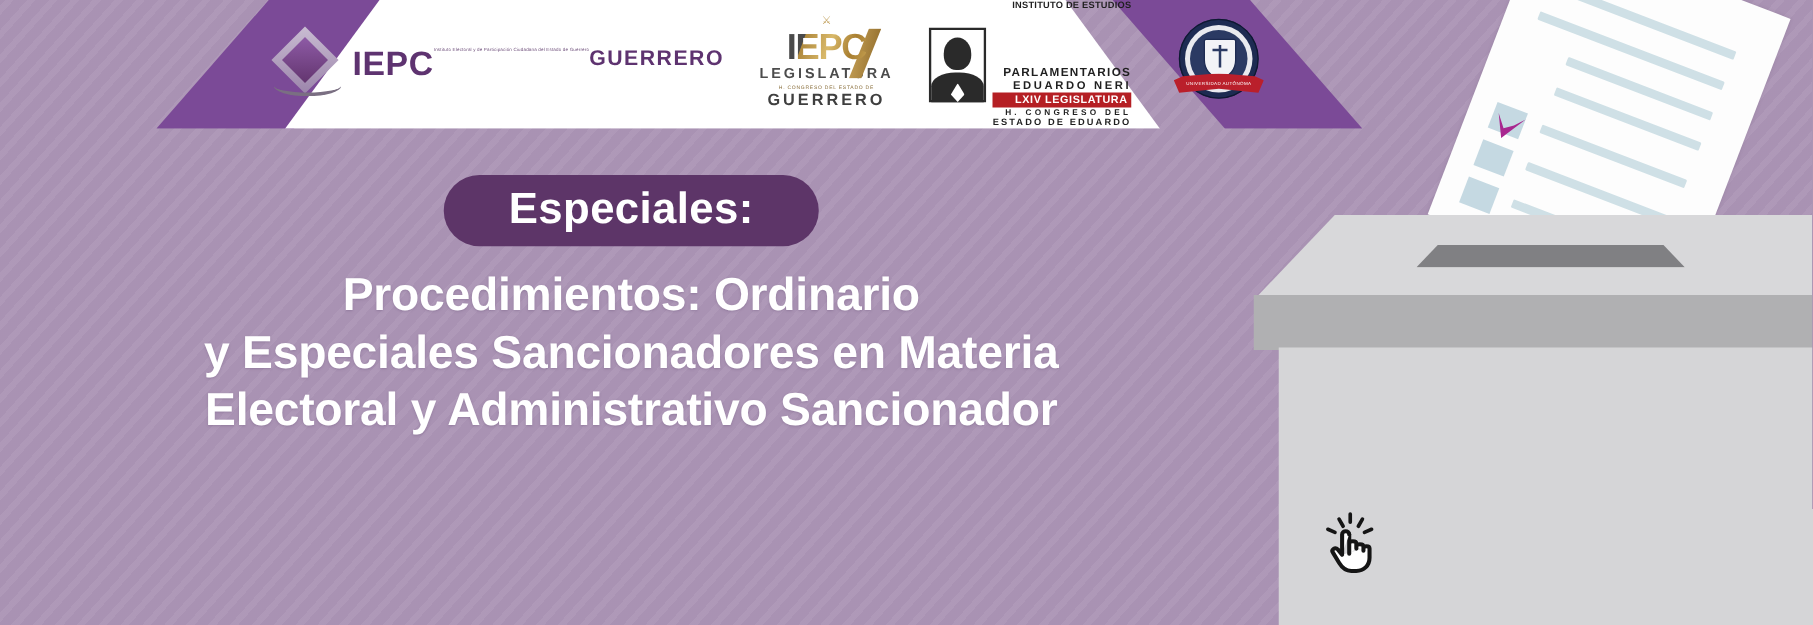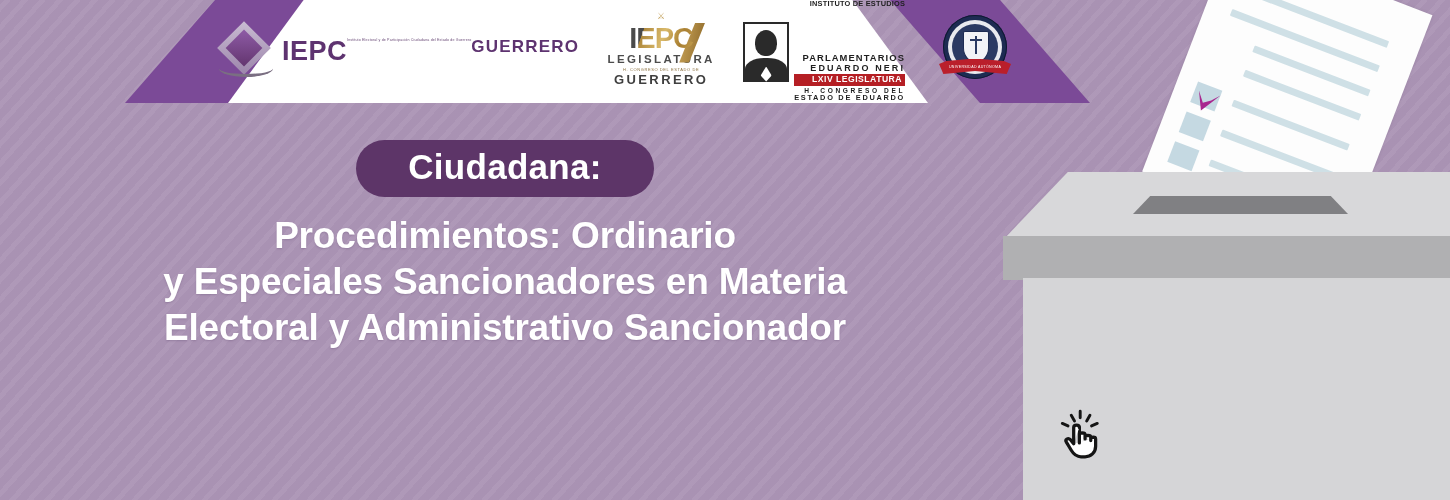--- a/index.html
+++ b/index.html
@@ -292,21 +292,21 @@
         <div class="seal-inner"></div>
         <div class="seal-shield"></div>
         <div class="seal-ribbon"></div>
         <div class="seal-ribbon-txt">UNIVERSIDAD AUTÓNOMA</div>
       </div>
 
     </div>
   </div>
 
   <div id="title-block">
-    <div id="diplomado-pill">Ciudadana:</div>
+    <div id="diplomado-pill">Especiales:</div>
     <div id="title-lines">
       <div>Procedimientos: Ordinario</div>
       <div>y Especiales Sancionadores en Materia</div>
       <div>Electoral y Administrativo Sancionador</div>
     </div>
   </div>
 
   <div id="ballot">
 
     <div id="ballot-paper">

